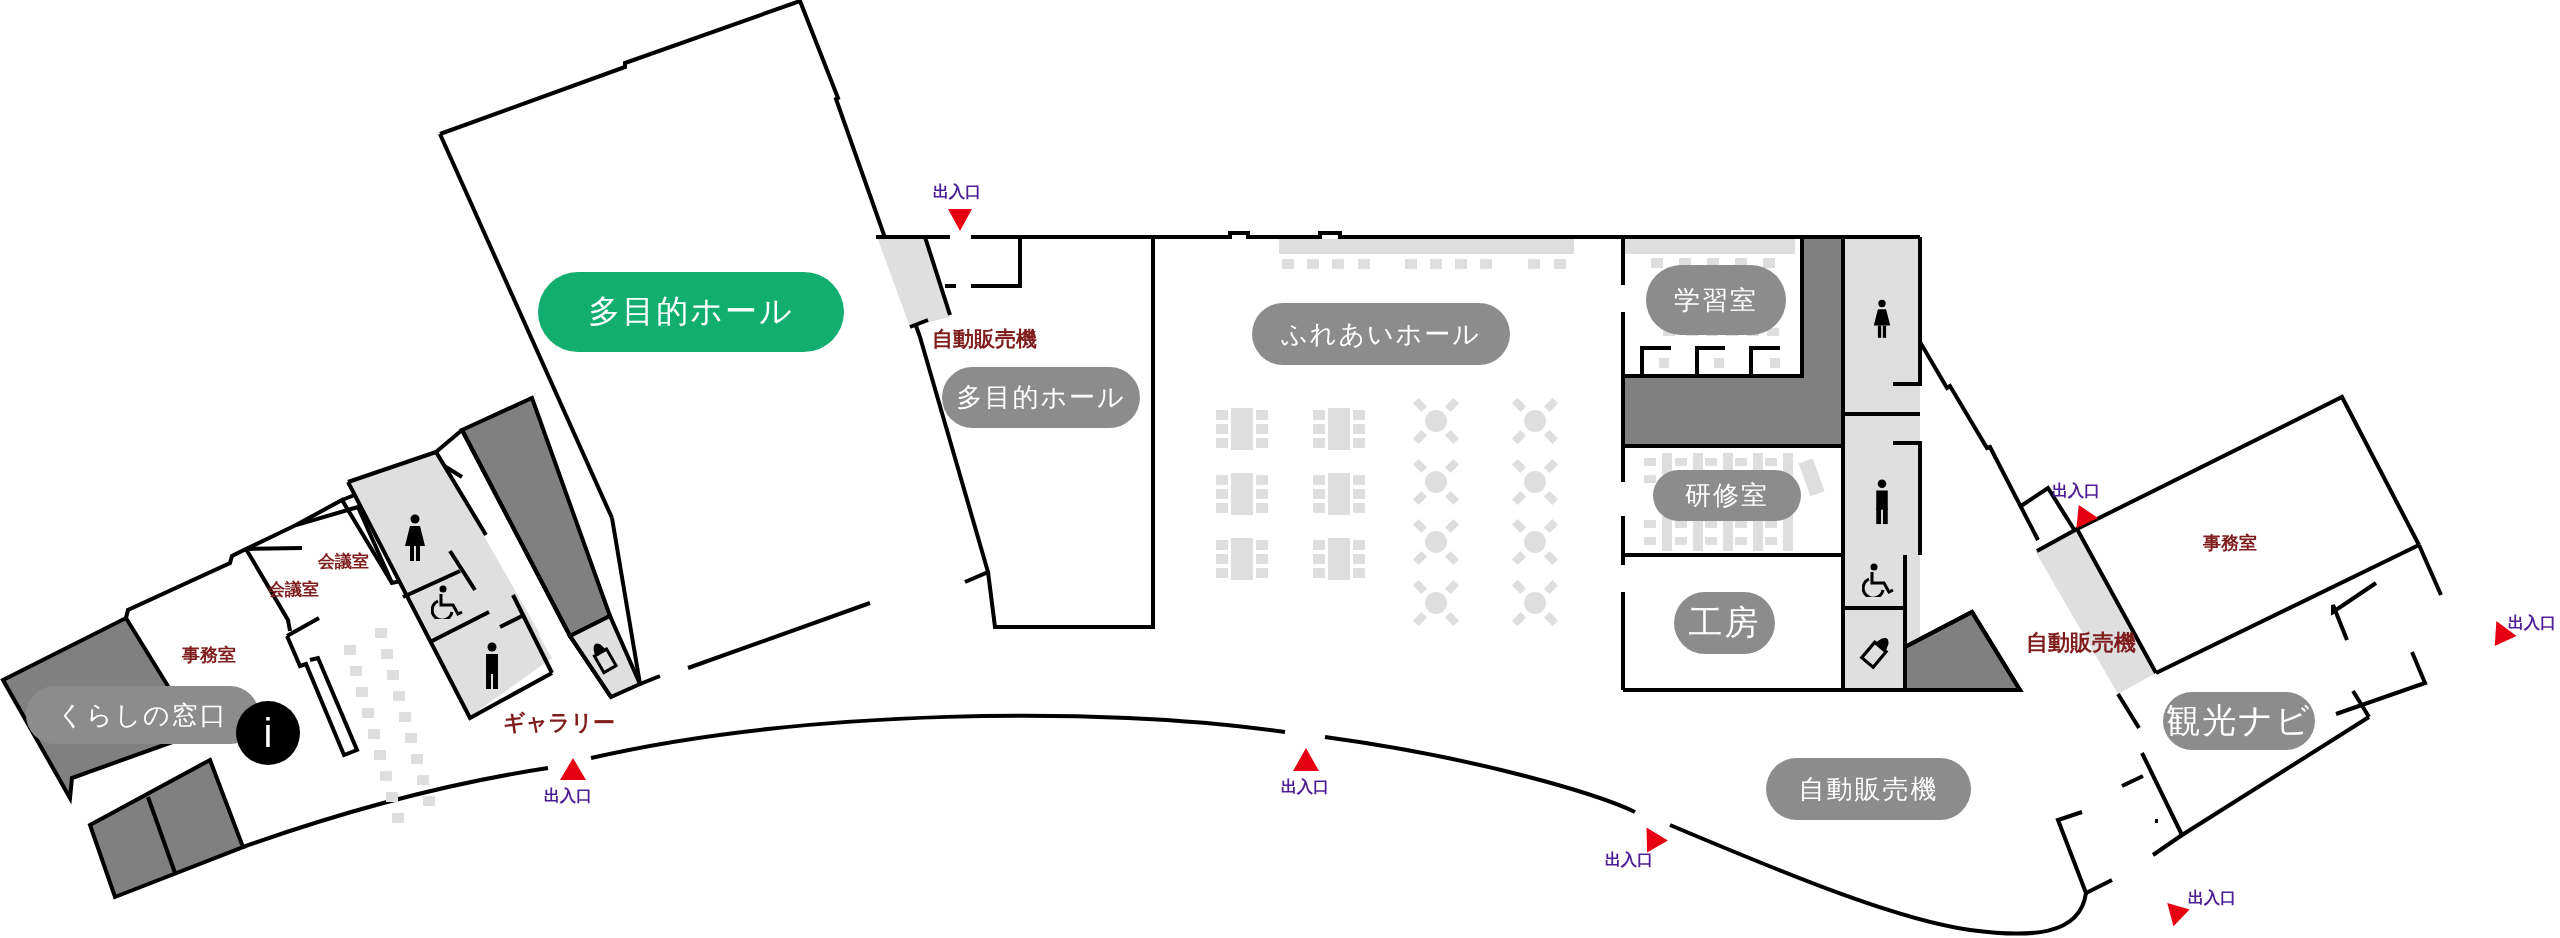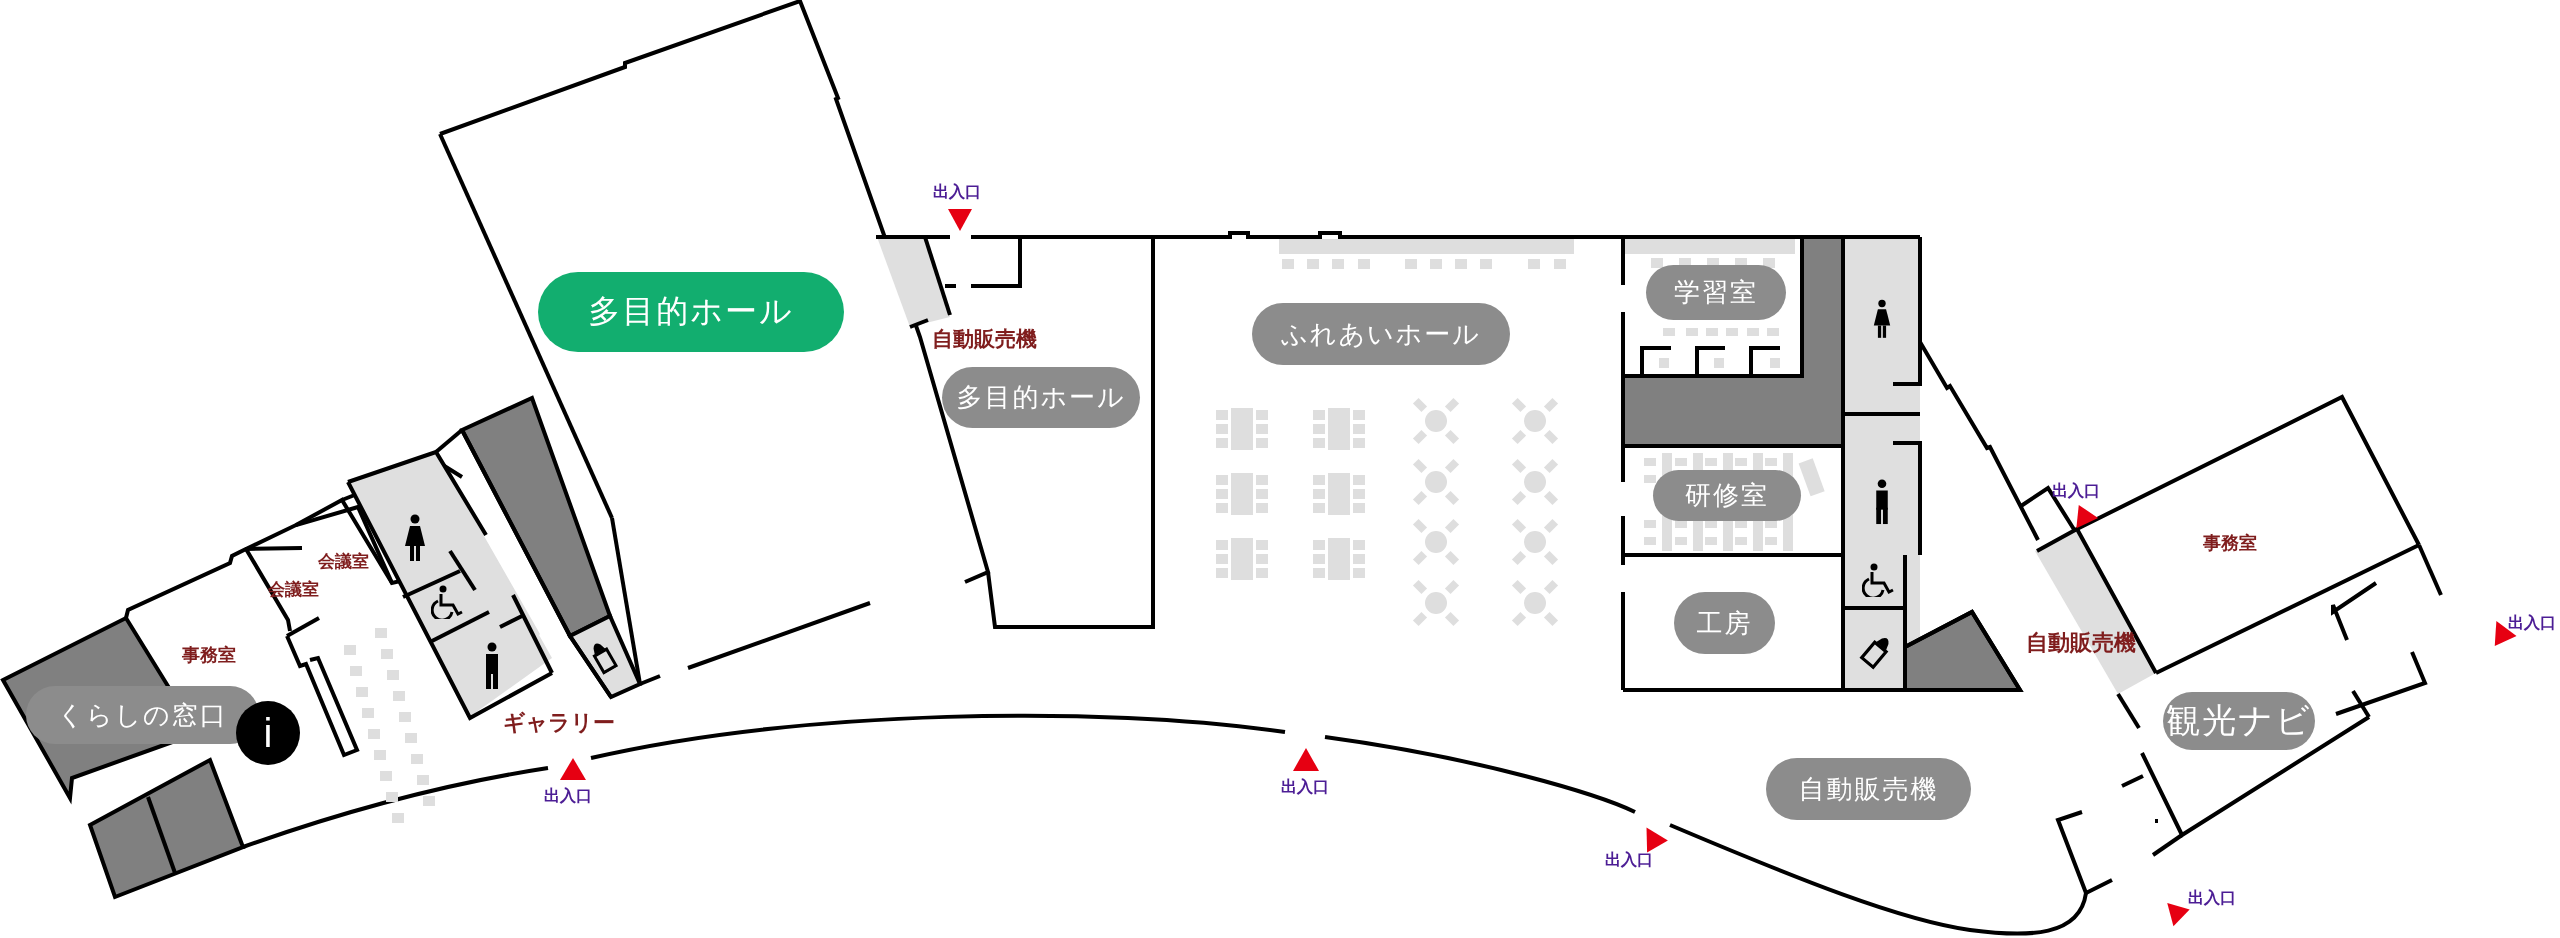--- a/index.html
+++ b/index.html
@@ -264,23 +264,23 @@
       <rect x="417" y="775" width="12" height="10" class="furn"></rect>
       <rect x="392" y="813" width="12" height="10" class="furn"></rect>
       <rect x="423" y="796" width="12" height="10" class="furn"></rect>
     </g>
 </svg>
 
 <div class="pill pill-green" style="left:538px;top:272px;width:306px;height:80px;font-size:32px;">多目的ホール</div>
 <div class="pill pill-gray" style="left:26px;top:686px;width:233px;height:58px;font-size:26px;">くらしの窓口</div>
 <div class="pill pill-gray" style="left:942px;top:367px;width:198px;height:61px;font-size:26px;">多目的ホール</div>
 <div class="pill pill-gray" style="left:1252px;top:303px;width:258px;height:62px;font-size:26px;">ふれあいホール</div>
-<div class="pill pill-gray" style="left:1646px;top:265px;width:140px;height:55px;font-size:26px;text-align:center;">学習室</div>
+<div class="pill pill-gray" style="left:1646px;top:265px;width:140px;height:70px;font-size:26px;text-align:center;">学習室</div>
 <div class="pill pill-gray" style="left:1653px;top:470px;width:148px;height:51px;font-size:26px;">研修室</div>
-<div class="pill pill-gray" style="left:1674px;top:592px;width:101px;height:62px;font-size:26px;">工房</div>
+<div class="pill pill-gray" style="left:1674px;top:592px;width:101px;height:62px;font-size:34px;">工房</div>
 <div class="pill pill-gray" style="left:1766px;top:758px;width:205px;height:62px;font-size:26px;">自動販売機</div>
 <div class="pill pill-gray" style="left:2163px;top:692px;width:152px;height:58px;font-size:34px;">観光ナビ</div>
 
 <div class="lbl" style="left:182px;top:643px;font-size:18px;">事務室</div>
 <div class="lbl" style="left:268px;top:578px;font-size:17px;">会議室</div>
 <div class="lbl" style="left:318px;top:550px;font-size:17px;">会議室</div>
 <div class="lbl" style="left:503px;top:708px;font-size:22px;">ギャラリー</div>
 <div class="lbl" style="left:932px;top:325px;font-size:21px;">自動販売機</div>
 <div class="lbl" style="left:2026px;top:628px;font-size:22px;">自動販売機</div>
 <div class="lbl" style="left:2203px;top:531px;font-size:18px;">事務室</div>

